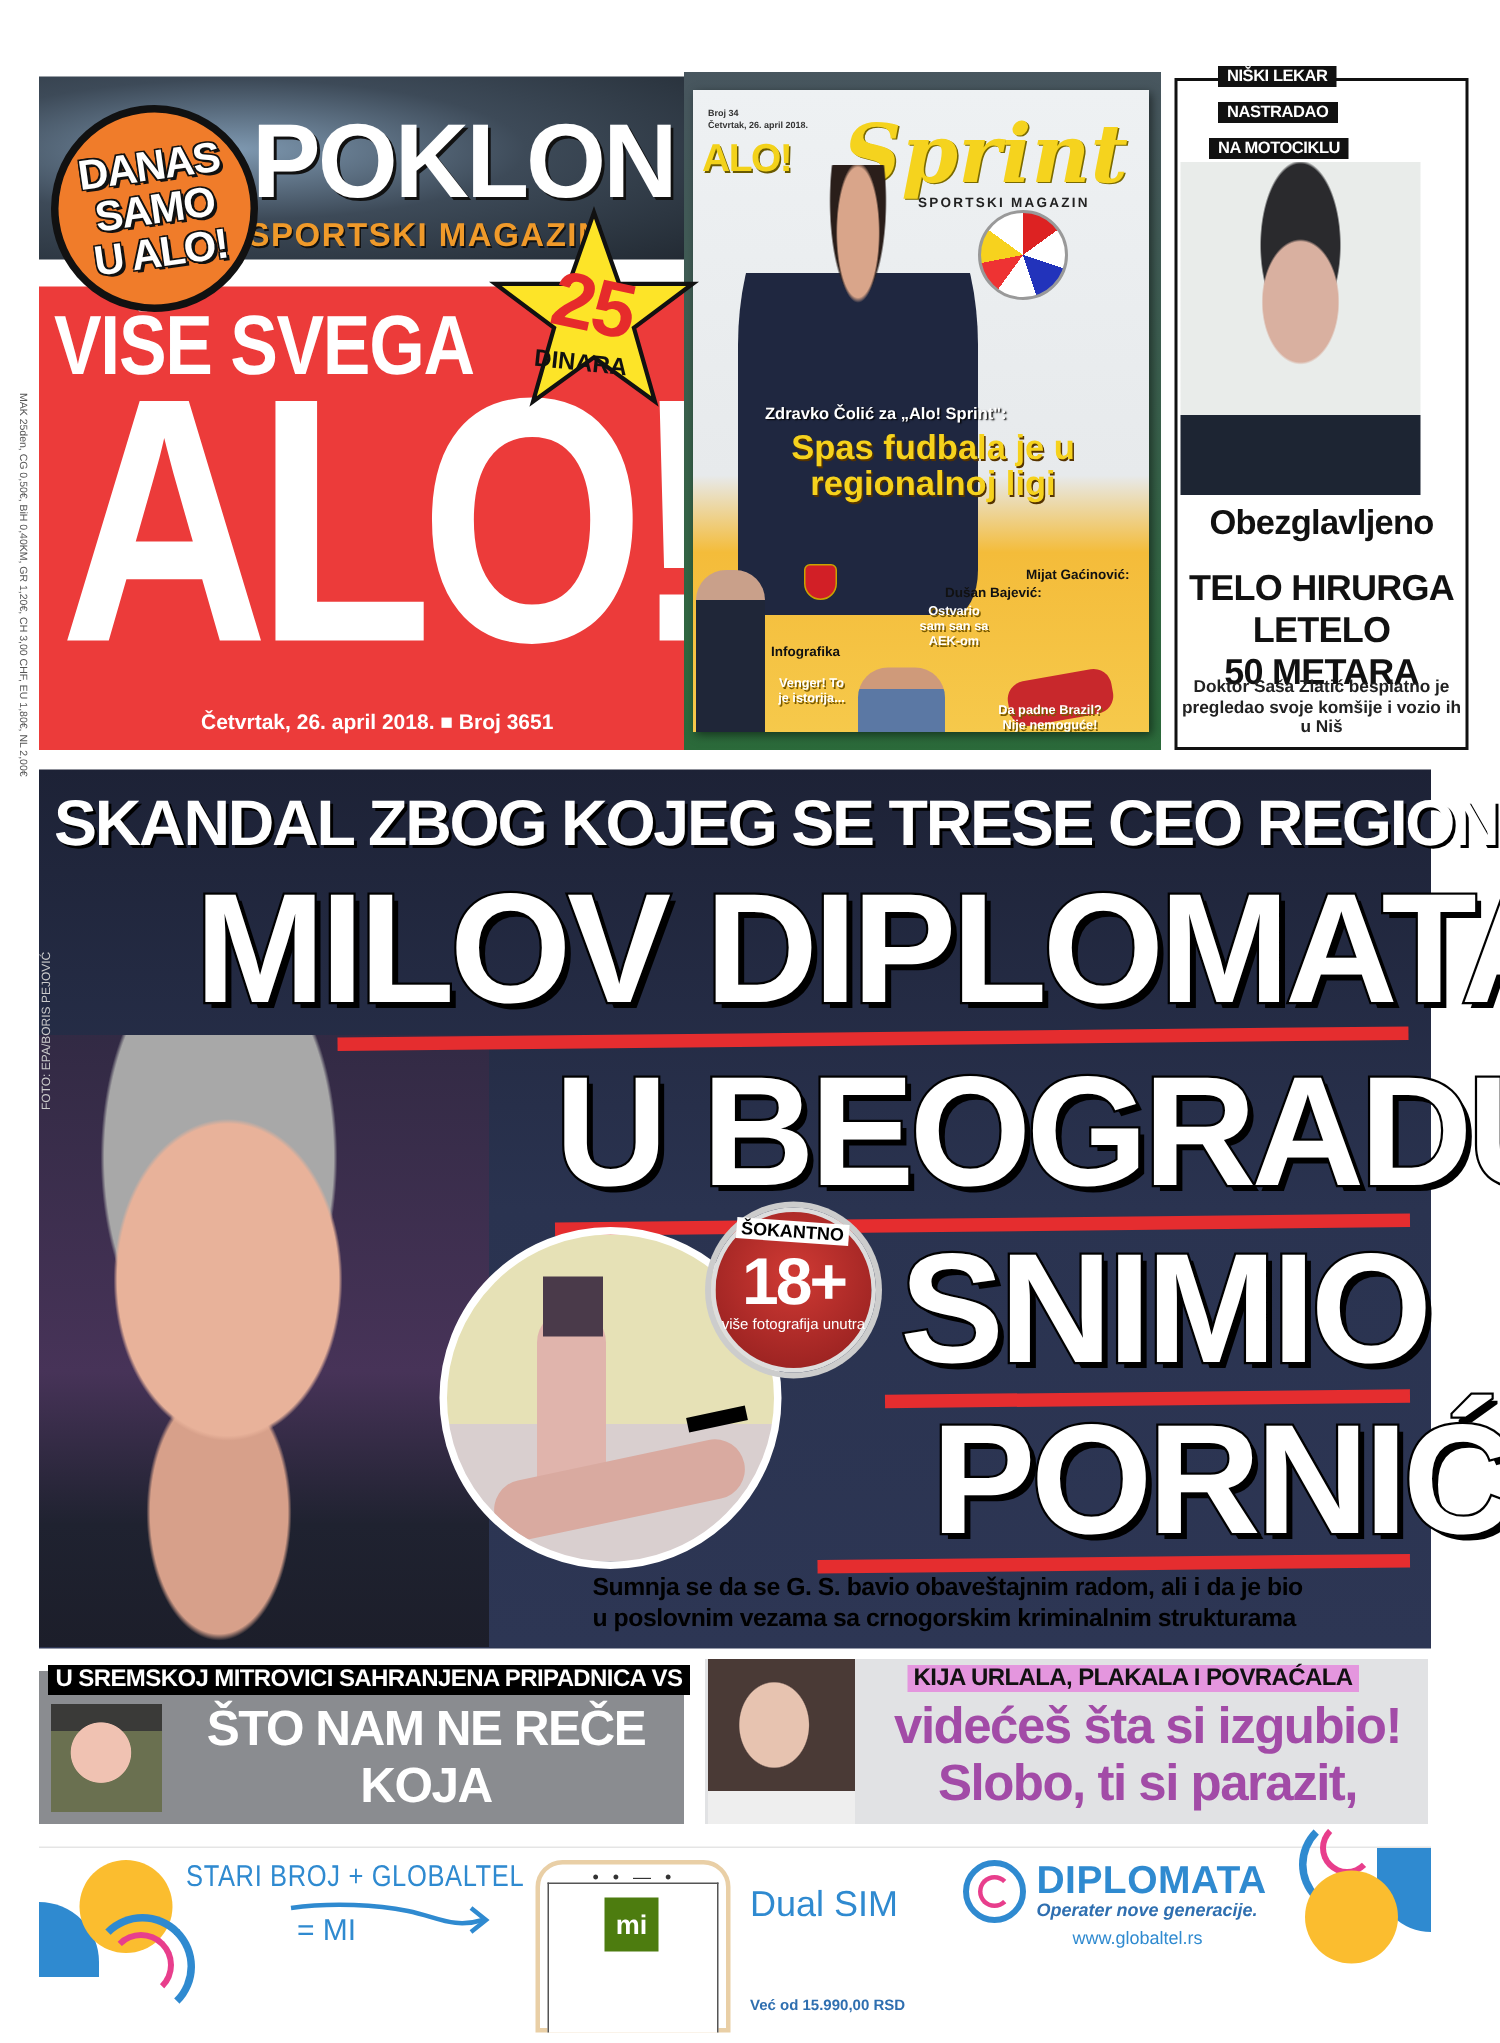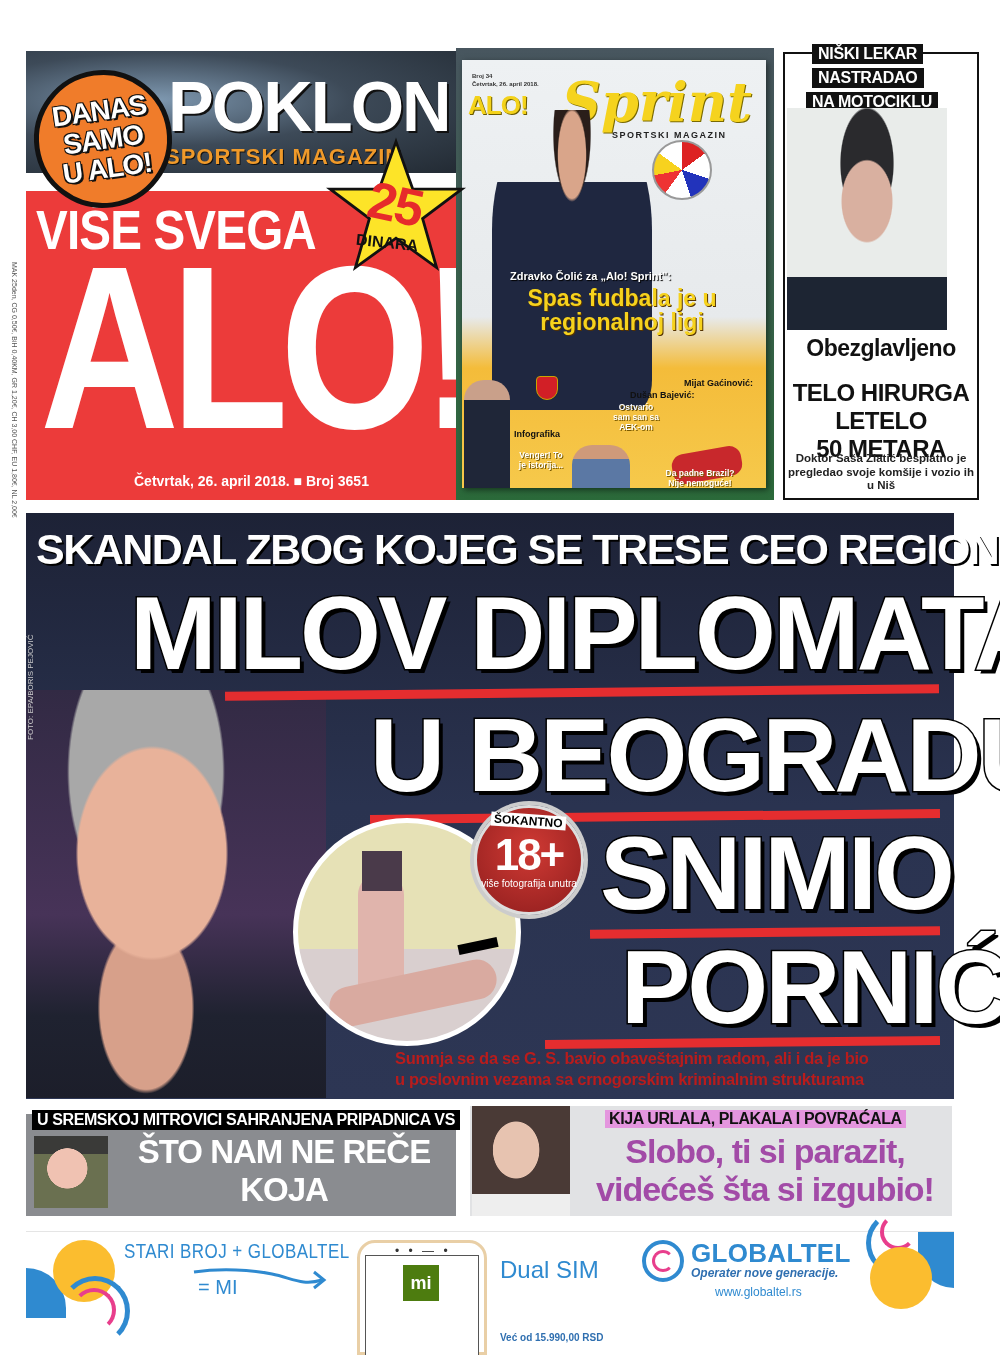--- a/index.html
+++ b/index.html
@@ -59,21 +59,21 @@
     text-shadow: 1px 1px 0 #553300; text-align: center; }
   .mag-story-title { font-size: 9px; font-weight: 700; color: #111; }
   .mag-story-text { font-size: 8.5px; font-weight: 700; color: #fff; text-shadow: 1px 1px 0 #7a5a00; text-align: center; line-height: 10px; }
   #mag-wenger { left: 2px; top: 320px; width: 46px; height: 110px; background: linear-gradient(180deg,#c9a08a 0 18%,#1f2638 18% 100%); border-radius: 20px 20px 0 0; }
   #mag-arsenal { left: 74px; top: 316px; width: 22px; height: 24px; background: #d21f26; border-radius: 4px 4px 11px 11px; border: 1px solid #c9a400; }
   #mag-bajevic { left: 110px; top: 385px; width: 58px; height: 48px; background: linear-gradient(180deg,#cf9a7a 0 30%,#5b78a4 30% 100%); border-radius: 20px 20px 0 0; }
   #mag-player { left: 210px; top: 390px; width: 70px; height: 30px; background: #c8282c; border-radius: 12px; transform: rotate(-10deg); }
 
   
   #side-box { left: 783px; top: 52px; width: 196px; height: 448px; border: 2px solid #111; background: #fff; }
-  .side-kicker { left: 812px; background: #111; color: #fff; font-size: 16px; font-weight: 700; padding: 1px 6px; white-space: nowrap; letter-spacing: -0.3px; }
+  .side-kicker { left: 812px; background: #111; color: #fff; font-size: 11px; font-weight: 700; padding: 1px 6px; white-space: nowrap; letter-spacing: -0.3px; }
   #side-photo { left: 787px; top: 108px; width: 160px; height: 222px;
     background: radial-gradient(ellipse at 50% 42%, #d9b0a0 0 22%, transparent 23%),
                 radial-gradient(ellipse at 50% 25%, #2a2a2d 0 23%, transparent 24%),
                 linear-gradient(180deg, #e9ecea 0 76%, #1d2533 76% 100%); }
   #side-obez { left: 788px; top: 335px; width: 186px; text-align: center; font-size: 23px; font-weight: 700; color: #111; letter-spacing: -0.5px; }
   #side-title { left: 788px; top: 366px; width: 186px; text-align: center; font-size: 24px; line-height: 28px; font-weight: 700; color: #111; letter-spacing: -0.5px; margin-top: 13px; }
   #side-deck { left: 788px; top: 452px; width: 186px; text-align: center; font-size: 11.5px; line-height: 13.5px; font-weight: 700; color: #222; }
 
   
   #main-box { left: 26px; top: 513px; width: 928px; height: 586px;
@@ -94,21 +94,21 @@
     background: linear-gradient(180deg,#e6e1b6 0 58%, #d9cfcf 58% 100%); overflow: hidden; }
   #inset-fig1 { left: 60px; top: 50px; width: 46px; height: 130px; background: #e0b4ac; border-radius: 22px 22px 10px 10px; }
   #inset-head { left: 64px; top: 28px; width: 40px; height: 40px; background: #4a3a4a; }
   #inset-fig2 { left: 30px; top: 150px; width: 170px; height: 40px; background: #d9aaa0; border-radius: 20px; transform: rotate(-12deg); }
   #inset-censor { left: 160px; top: 118px; width: 40px; height: 10px; background: #000; transform: rotate(-12deg); }
   #age-badge { left: 474px; top: 805px; width: 110px; height: 110px; border-radius: 50%; background: radial-gradient(circle at 50% 40%, #d03a34, #8e1d1d);
     border: 3px solid #ddd; box-shadow: 0 0 0 4px #ccc; z-index: 6; text-align: center; }
   #age-kicker { position: absolute; left: 14px; top: 6px; background: #fff; color: #000; font-size: 12px; font-weight: 700; padding: 0 3px; transform: rotate(4deg); }
   #age-num { position: absolute; left: 0; top: 22px; width: 100%; color: #fff; font-size: 44px; font-weight: 700; letter-spacing: -2px; }
   #age-more { position: absolute; left: 0; top: 70px; width: 100%; color: #fff; font-size: 10px; line-height: 11px; }
-  #main-deck { left: 395px; top: 1048px; width: 555px; color: #b91c1c; font-size: 16.5px; line-height: 21px; font-weight: 700; letter-spacing: -0.3px; }
+  #main-deck { left: 395px; top: 1048px; width: 555px; color: #000000; font-size: 16.5px; line-height: 21px; font-weight: 700; letter-spacing: -0.3px; }
 
   
   #bl-box { left: 26px; top: 1114px; width: 430px; height: 102px; background: #8a8c90; }
   #bl-kicker { left: 32px; top: 1110px; background: #000000; color: #fff; font-size: 16px; font-weight: 700; padding: 1px 5px; letter-spacing: -0.4px; white-space: nowrap; }
   #bl-photo { left: 34px; top: 1136px; width: 74px; height: 72px; background: radial-gradient(circle at 45% 45%, #f0c2b2 0 35%, transparent 36%), linear-gradient(180deg,#3a3a38 0 25%, #6a7050 25% 100%); }
   #bl-title { left: 114px; top: 1133px; width: 340px; text-align: center; color: #fff; font-size: 33px; line-height: 38px; font-weight: 700; letter-spacing: -1px; }
 
   #br-box { left: 470px; top: 1106px; width: 482px; height: 110px; background: #e1e2e4; }
   #br-photo { left: 472px; top: 1106px; width: 98px; height: 110px; background: radial-gradient(ellipse at 45% 40%, #e7c3b0 0 30%, transparent 31%), linear-gradient(180deg,#4a3a36 0 80%, #eee 80% 100%); }
   #br-kicker { left: 605px; top: 1110px; background: #e496de; color: #111; font-size: 16px; font-weight: 700; padding: 0 4px; letter-spacing: -0.4px; white-space: nowrap; }
@@ -241,22 +241,22 @@
 <div class="abs" id="bl-photo"></div>
 <div class="abs" id="bl-title">
   <div>ŠTO NAM NE REČE KOJA</div>
   <div>TE JE MUKA MUČILA?!</div>
 </div>
 
 <div class="abs" id="br-box"></div>
 <div class="abs" id="br-photo"></div>
 <div class="abs" id="br-kicker">KIJA URLALA, PLAKALA I POVRAĆALA</div>
 <div class="abs" id="br-title">
+  <div>videćeš šta si izgubio!</div>
   <div>Slobo, ti si parazit,</div>
-  <div>videćeš šta si izgubio!</div>
 </div>
 
 <div class="abs" id="ad"></div>
 <div class="abs" id="ad-top-line"></div>
 <div class="abs" id="ad-blue-l"></div>
 <div class="abs" id="ad-sun-l"></div>
 <div class="abs" id="ad-arc-l"></div>
 <div class="abs" id="ad-arc-l2"></div>
 <div class="abs" id="ad-slogan">STARI BROJ + GLOBALTEL</div>
 <svg class="abs" id="ad-arrow" viewBox="0 0 140 24">
@@ -265,19 +265,19 @@
 </svg>
 <div class="abs" id="ad-slogan2">= MI</div>
 <div class="abs" id="ad-phone"></div>
 <div class="abs" id="ad-phone-inner"></div>
 <div class="abs" id="ad-phone-dots">• • — •</div>
 <div class="abs" id="ad-mi">mi</div>
 <div class="abs" id="ad-dual">Dual SIM</div>
 <div class="abs" id="ad-price">Već od 15.990,00 RSD</div>
 <div class="abs" id="ad-logo-mark"></div>
 <div class="abs" id="ad-logo-mark2"></div>
-<div class="abs" id="ad-brand">GLOBALTEL</div>
+<div class="abs" id="ad-brand">DIPLOMATA</div>
 <div class="abs" id="ad-tagline">Operater nove generacije.</div>
 <div class="abs" id="ad-url">www.globaltel.rs</div>
 <div class="abs" id="ad-arc-r"></div>
 <div class="abs" id="ad-arc-r2"></div>
 <div class="abs" id="ad-blue-r"></div>
 <div class="abs" id="ad-sun-r"></div>
 
 </body></html>

